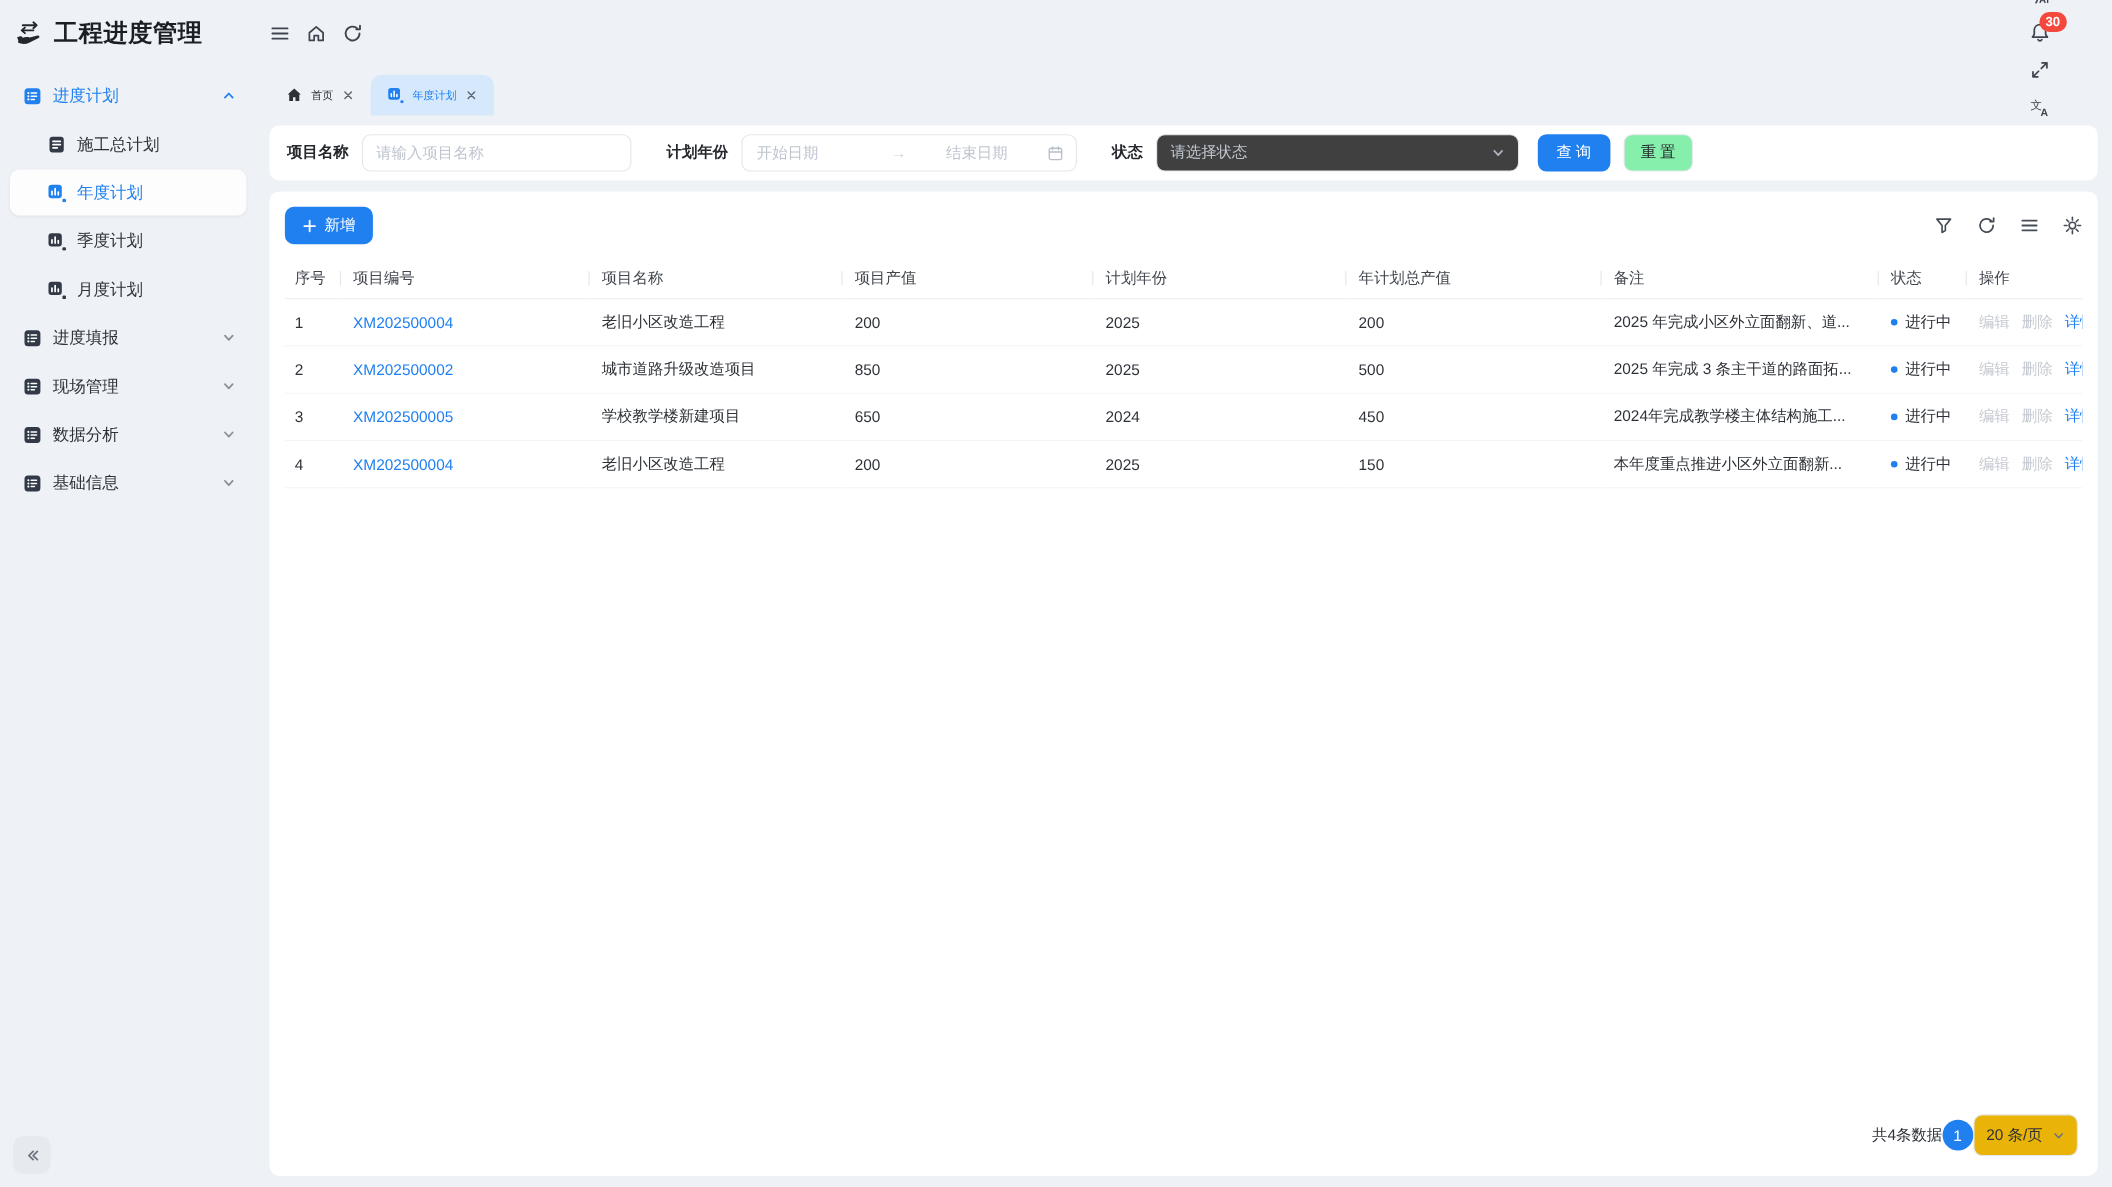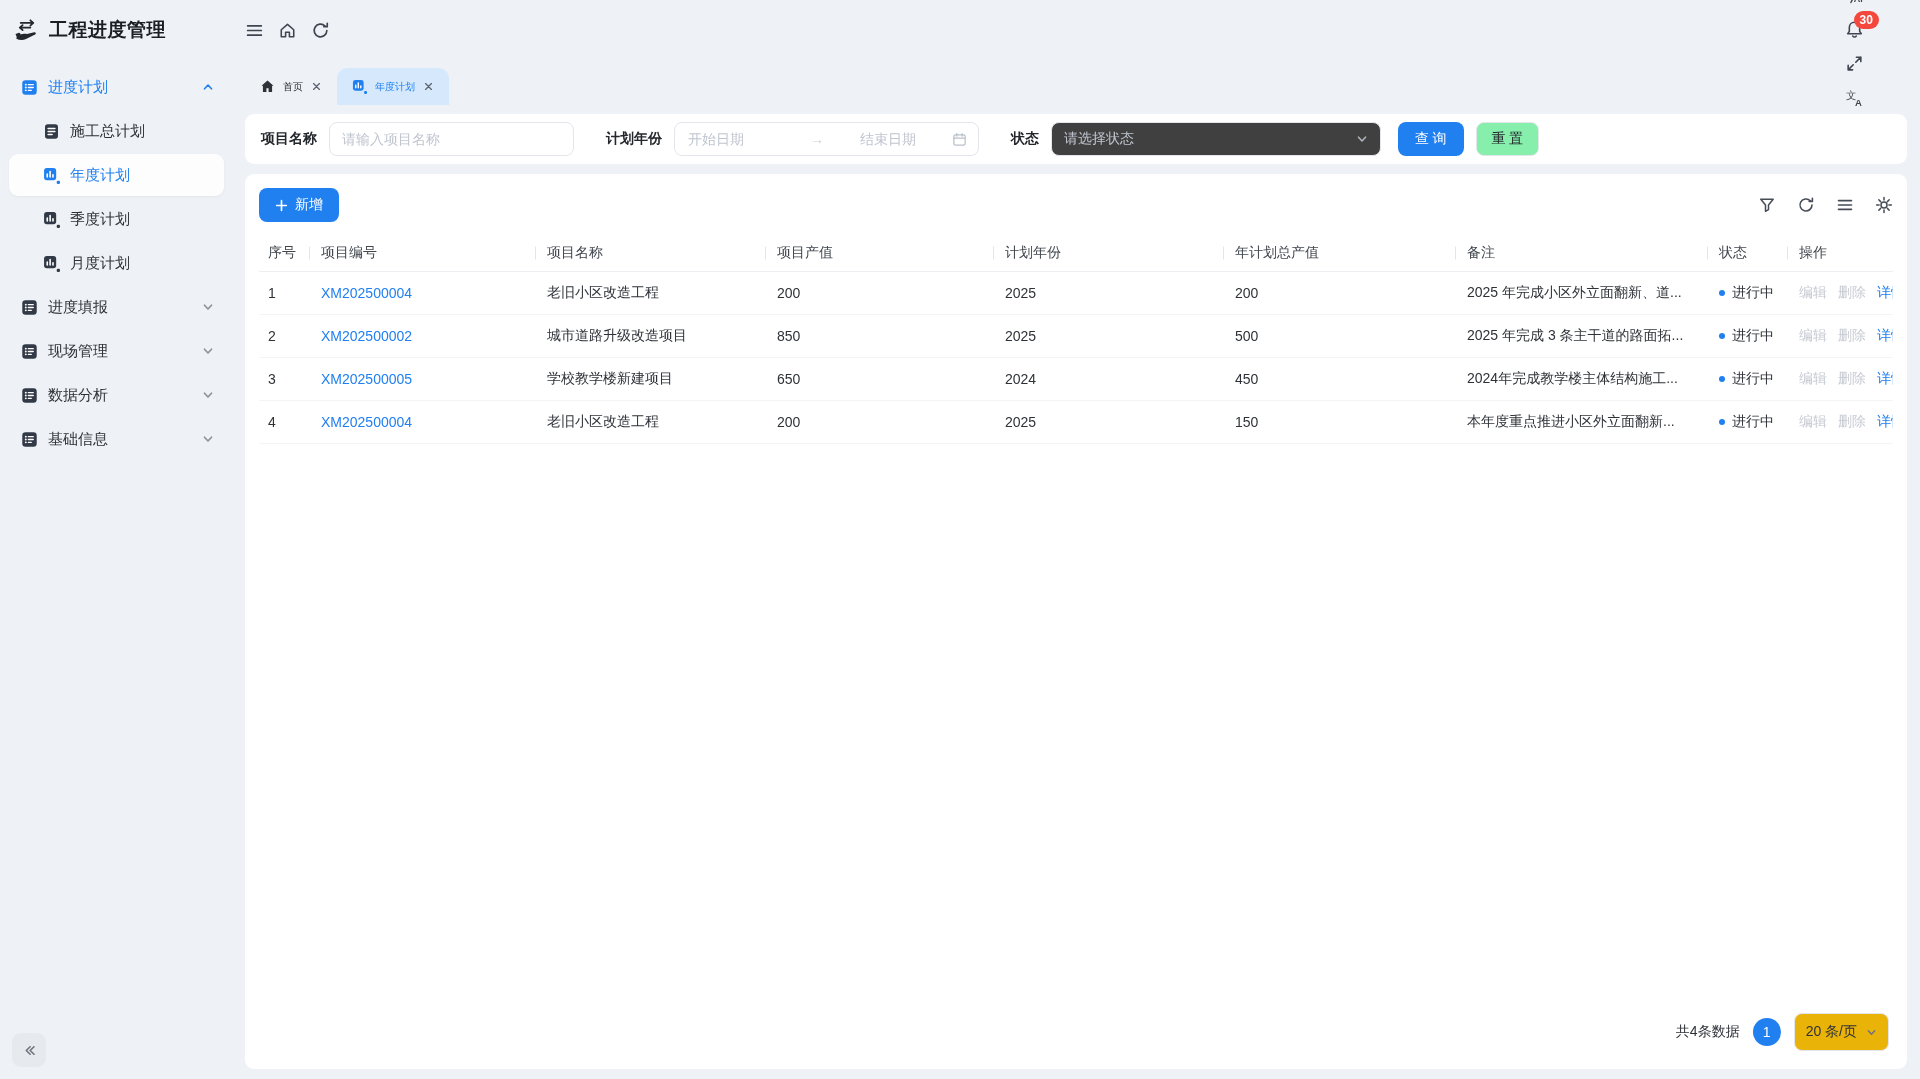--- a/index.html
+++ b/index.html
@@ -11,21 +11,21 @@
   html,body{margin:0;padding:0;}
   body{
     width:1920px;height:1079px;overflow:hidden;background:var(--bg);
     font-family:"Liberation Sans","DejaVu Sans",sans-serif;color:var(--txt);
   }
   .ic{display:block;}
   
   .topbar{height:60px;display:flex;align-items:center;}
   .logo{flex:0 0 233px;display:flex;align-items:center;gap:9px;padding-left:13px;}
   .logo .lg{width:27px;height:27px;}
-  .logo .ttl{font-size:19px;font-weight:700;color:#1b1e23;letter-spacing:.5px;white-space:nowrap;}
+  .logo .ttl{font-size:22px;font-weight:700;color:#1b1e23;letter-spacing:.5px;white-space:nowrap;}
   .top-nav{display:flex;align-items:center;gap:14px;margin-left:12px;color:#3f4550;}
   .icbtn{width:19px;height:19px;cursor:pointer;}
   .top-right{margin-left:auto;display:flex;align-items:center;gap:15px;padding-right:20px;color:#3f4550;flex-direction:column;}
   .search-pill{height:34px;background:#fff;border-radius:17px;display:flex;align-items:center;gap:7px;padding:0 13px;color:#a6acb6;}
   .search-pill .ic{width:15px;height:15px;}
   .search-pill input{border:none;outline:none;width:44px;font-size:14px;background:transparent;color:#333;font-family:inherit;}
   input::placeholder{color:var(--muted);}
   .bell{position:relative;}
   .badge{position:absolute;top:-9px;left:9px;background:var(--red);color:#fff;font-size:12px;line-height:1;padding:3px 6px;border-radius:9px;font-weight:700;}
   .avatar{width:35px;height:35px;border-radius:50%;overflow:hidden;cursor:pointer;}
@@ -79,21 +79,21 @@
   thead th:not(:first-child)::before{content:"";position:absolute;left:0;top:50%;transform:translateY(-50%);width:1px;height:13px;background:#e2e5ea;}
   tbody td{padding:12px 12px;border-bottom:1px solid var(--line);color:var(--txt);white-space:nowrap;overflow:hidden;}
   th.c1,td.c1{padding-left:9px;}
   .code{color:var(--accent);cursor:pointer;}
   .status{display:flex;align-items:center;gap:7px;}
   .dot{width:6px;height:6px;border-radius:50%;background:var(--accent);flex:0 0 6px;}
   .act{display:flex;gap:11px;}
   .alink{cursor:pointer;}
   .alink.dis{color:#c6cad2;}
   .alink.pri{color:var(--accent);}
-  .pagination{margin-top:auto;display:flex;align-items:center;justify-content:flex-end;gap:13px;padding:8px 4px 8px;font-size:14px;color:var(--txt);}
+  .pagination{margin-top:auto;display:flex;align-items:center;justify-content:flex-end;padding:8px 4px 8px;font-size:14px;color:var(--txt);}
   .pnum{width:28px;height:28px;border-radius:50%;background:var(--accent);color:#fff;display:flex;align-items:center;justify-content:center;font-size:14px;cursor:pointer;}
   .psize{height:38px;border:1px solid var(--border);border-radius:8px;background:#eab308;display:flex;align-items:center;gap:9px;padding:0 11px;cursor:pointer;}
   .psize .chev{width:11px;height:11px;color:#6e737d;}
 </style>
 </head>
 <body>
 
 <svg style="position:absolute;width:0;height:0;overflow:hidden" aria-hidden="true">
   <symbol id="i-logo" viewBox="0 0 28 28">
     <path d="M8 6.2h13m0 0l-3-2.8M21 6.2l-3 2.8" stroke="#23272e" stroke-width="1.8" fill="none" stroke-linecap="round" stroke-linejoin="round"></path>

